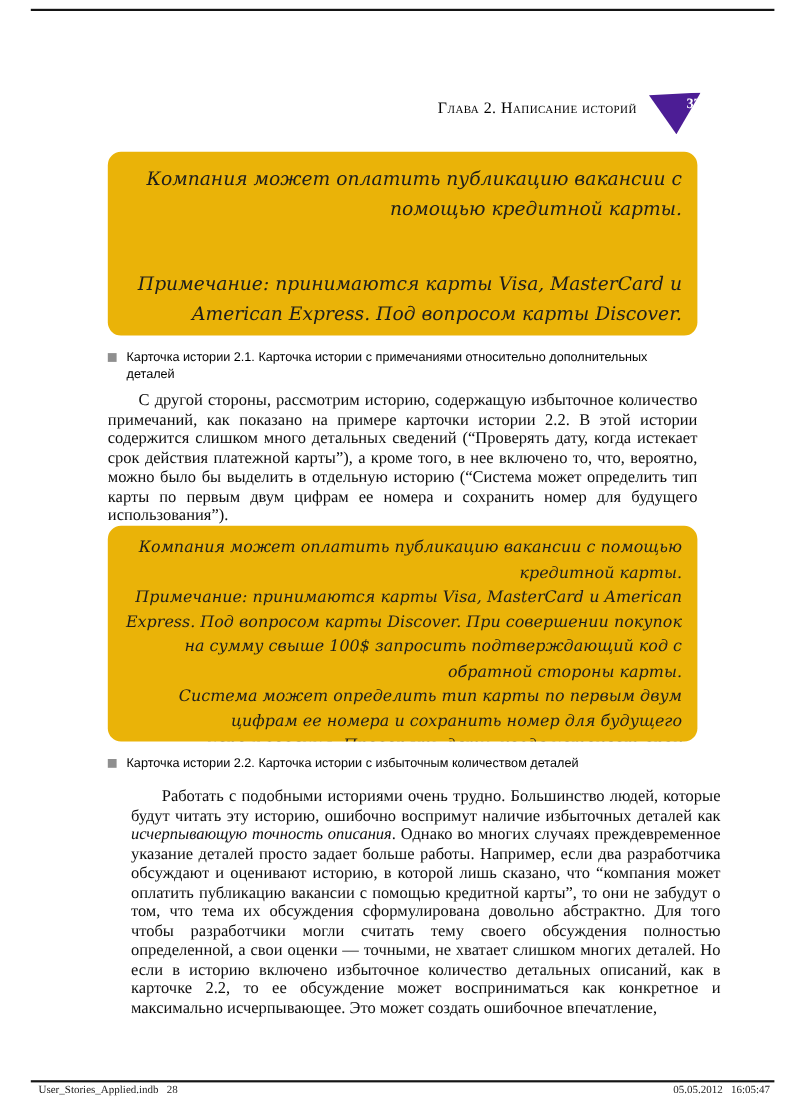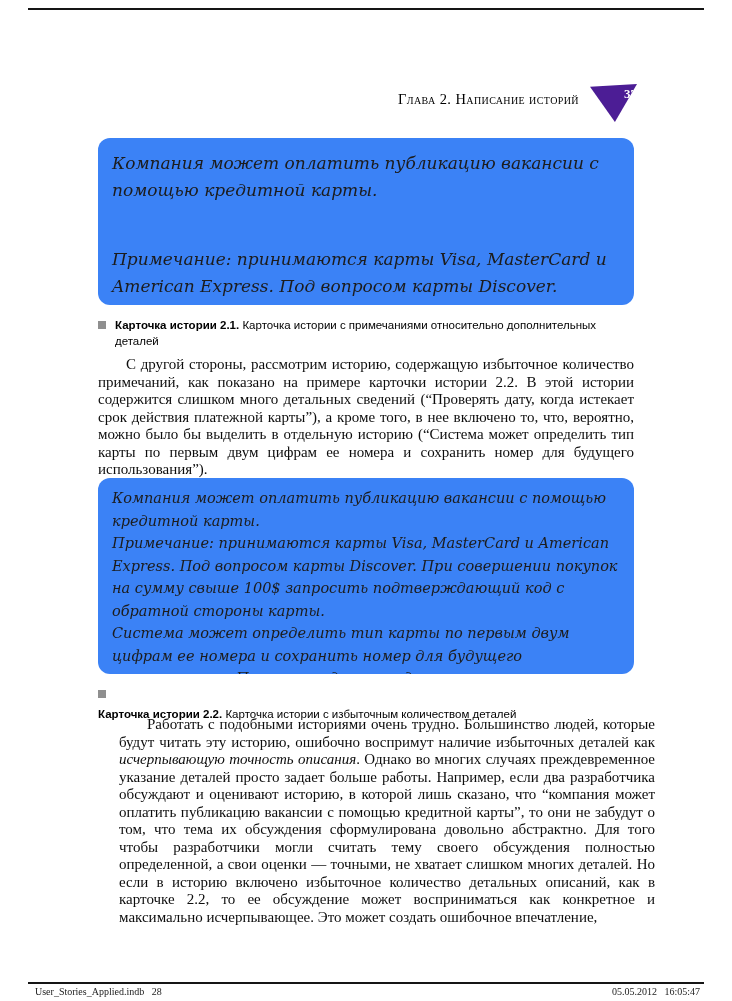--- a/index.html
+++ b/index.html
@@ -40,43 +40,44 @@
     display: flex; justify-content: flex-end;
     color: #ffffff;
     font-family: "Liberation Serif", serif;
     font-size: 13px; font-weight: bold;
     padding-top: 2px;
   }
 
   
   .story-card {
     position: absolute; left: 98px; width: 536px;
-    background: #3b82f6;
+    background: #eab308;
     border-radius: 12px;
     padding: 12px 14px;
     font-family: "DejaVu Serif", serif;
     font-style: italic;
     color: #1c1c1c;
     overflow: hidden;
+    text-align: right;
   }
   .card1 { top: 138px; height: 167px; font-size: 17px;   line-height: 27px; }
   .card1 .card-gap { height: 42px; }
   .card2 { top: 478px; height: 196px; font-size: 14.5px; line-height: 22.5px; padding-top: 9px; }
 
   
   .caption {
     position: absolute; left: 98px; width: 536px;
     display: flex; gap: 9px;
     font-family: "Liberation Sans", sans-serif;
     font-size: 11.5px; line-height: 15.5px; color: #000;
   }
   .caption .bullet { flex: none; width: 8px; height: 8px; background: #8f8f8f; margin-top: 3px; }
   .caption-1 { top: 318px; }
-  .caption-2 { top: 687px; flex-direction: column; }
-  .caption b { font-weight: bold; margin-top: 32px; }
+  .caption-2 { top: 687px; }
+  .caption b { font-weight: normal; margin-top: 32px; }
 
   
   .body-par {
     position: absolute; left: 98px; width: 536px;
     text-align: justify;
     font-family: "Liberation Serif", serif;
     font-size: 15px; line-height: 17.5px;
     text-indent: 28px;
     hyphens: auto;
     color: #0d0d0d;

